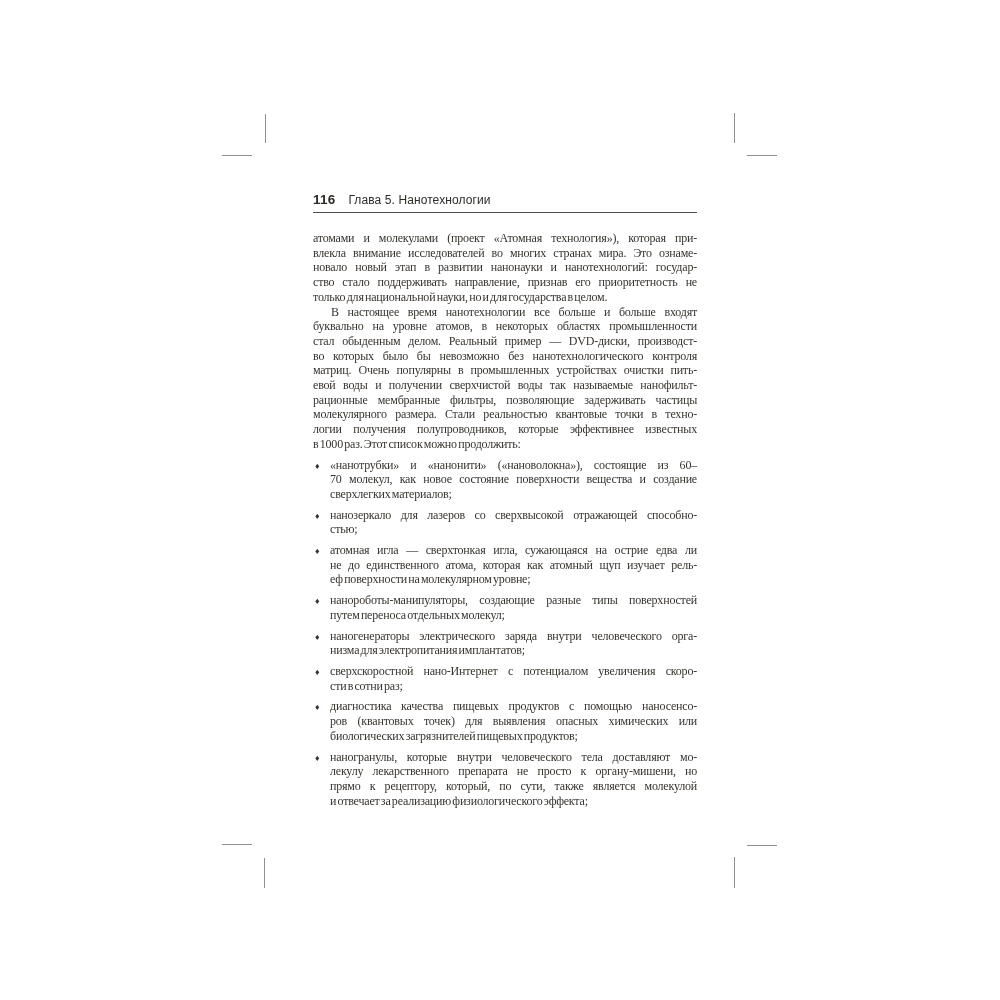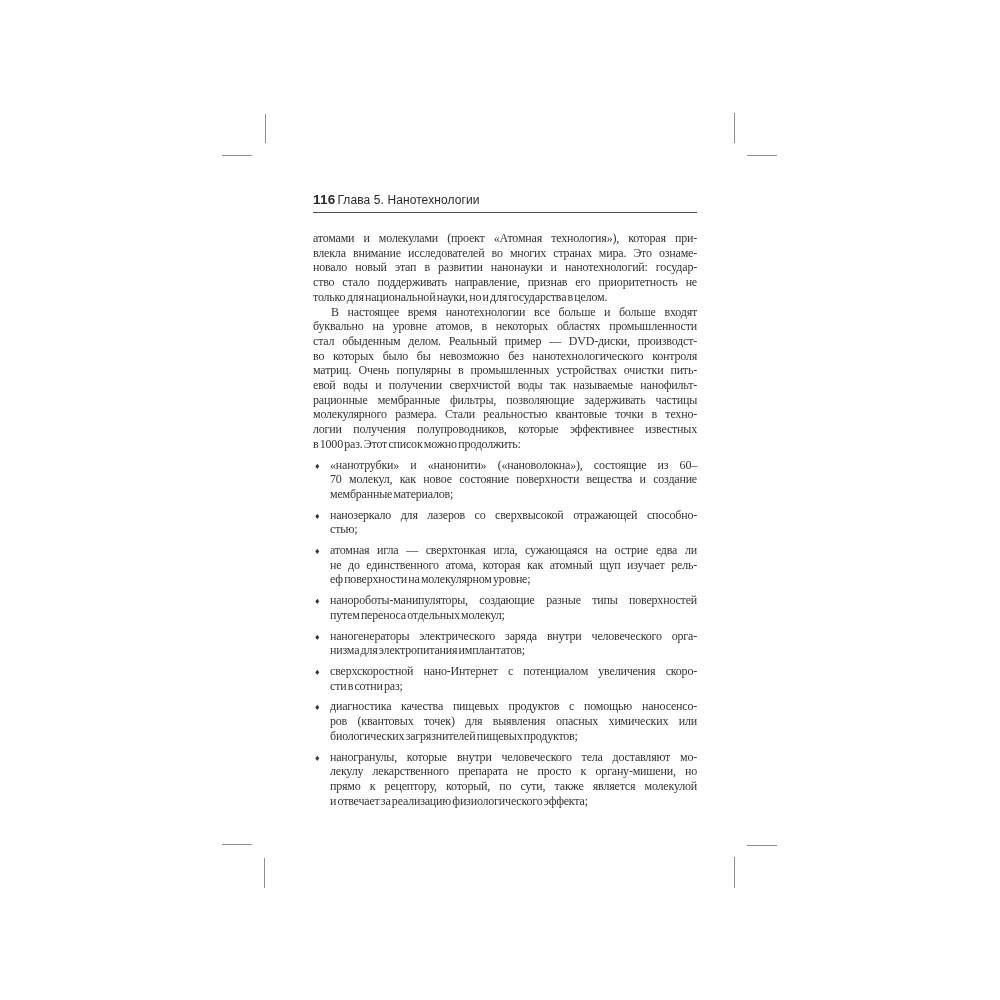--- a/index.html
+++ b/index.html
@@ -22,21 +22,21 @@
   .tr-h{left:747px;top:155px;width:30px;}
   .bl-h{left:222px;top:844px;width:30px;}
   .bl-v{left:264px;top:858px;height:30px;}
   .br-h{left:747px;top:845px;width:30px;}
   .br-v{left:734px;top:857px;height:31px;}
 
   
   .page-col{position:absolute;left:313px;top:192px;width:384px;}
 
   .running-head{
-    display:flex;align-items:baseline;gap:2px;
+    display:flex;align-items:baseline;gap:13px;
     font-family:"Liberation Sans","DejaVu Sans",sans-serif;
     padding-bottom:5px;border-bottom:1.5px solid var(--rule-color);
     color:#2e2a26;
   }
   .running-head .pagenum{font-size:13.5px;font-weight:700;letter-spacing:0.2px;}
   .running-head .chapter{font-size:12px;letter-spacing:0.1px;}
 
   .page-body{margin-top:18px;font-size:12px;line-height:14.7px;letter-spacing:-0.2px;word-spacing:-1.5px;}
 
   .pline{text-align:justify;text-align-last:justify;white-space:normal;}
@@ -85,21 +85,21 @@
         <div class="pline">рационные мембранные фильтры, позволяющие задерживать частицы</div>
         <div class="pline">молекулярного размера. Стали реальностью квантовые точки в техно-</div>
         <div class="pline">логии получения полупроводников, которые эффективнее известных</div>
         <div class="pline last">в 1000 раз. Этот список можно продолжить:</div>
       </div>
       <div class="bullet-list">
         <div class="bullet-item">
           <span class="bullet-marker">♦</span>
           <div class="pline">«нанотрубки» и «нанонити» («нановолокна»), состоящие из 60–</div>
           <div class="pline">70 молекул, как новое состояние поверхности вещества и создание</div>
-          <div class="pline last">мембранные материалов;</div>
+          <div class="pline last">сверхлегких материалов;</div>
         </div>
         <div class="bullet-item">
           <span class="bullet-marker">♦</span>
           <div class="pline">нанозеркало для лазеров со сверхвысокой отражающей способно-</div>
           <div class="pline last">стью;</div>
         </div>
         <div class="bullet-item">
           <span class="bullet-marker">♦</span>
           <div class="pline">атомная игла — сверхтонкая игла, сужающаяся на острие едва ли</div>
           <div class="pline">не до единственного атома, которая как атомный щуп изучает рель-</div>

